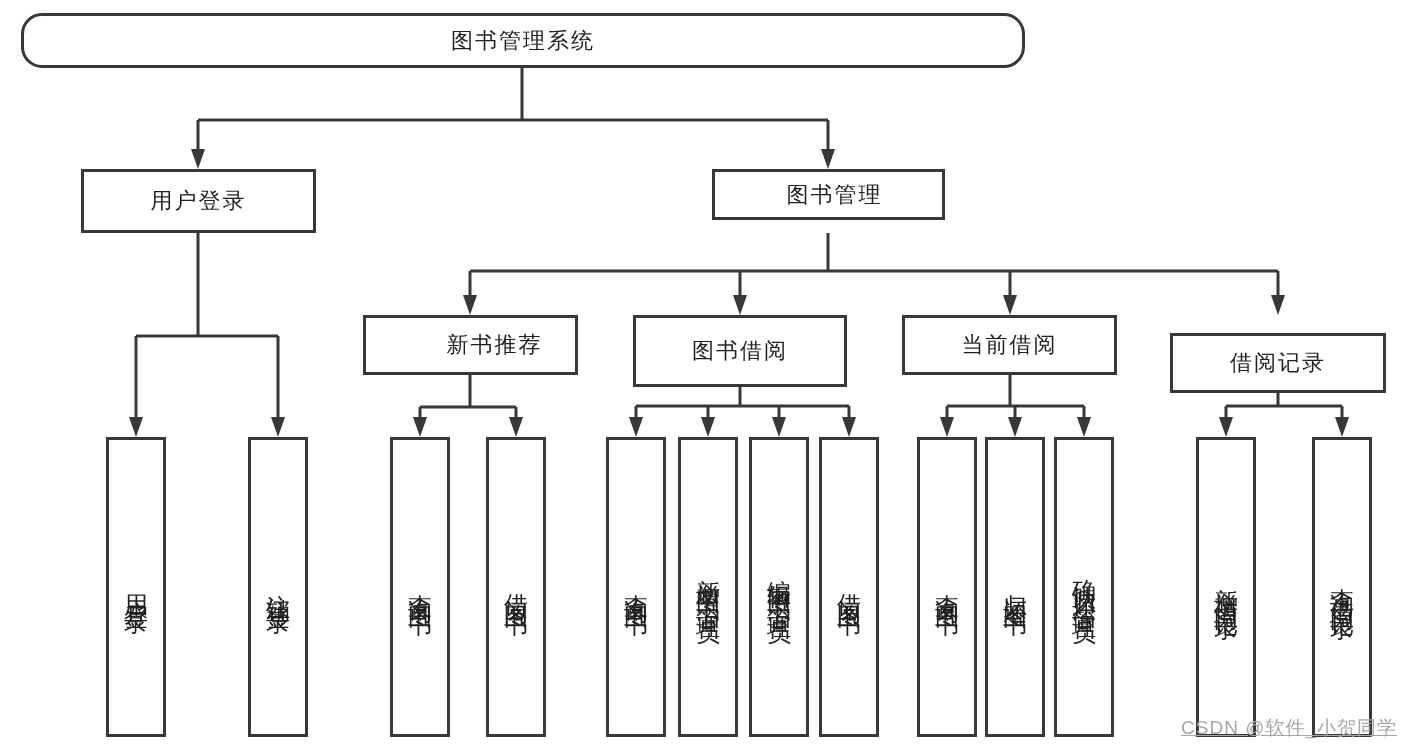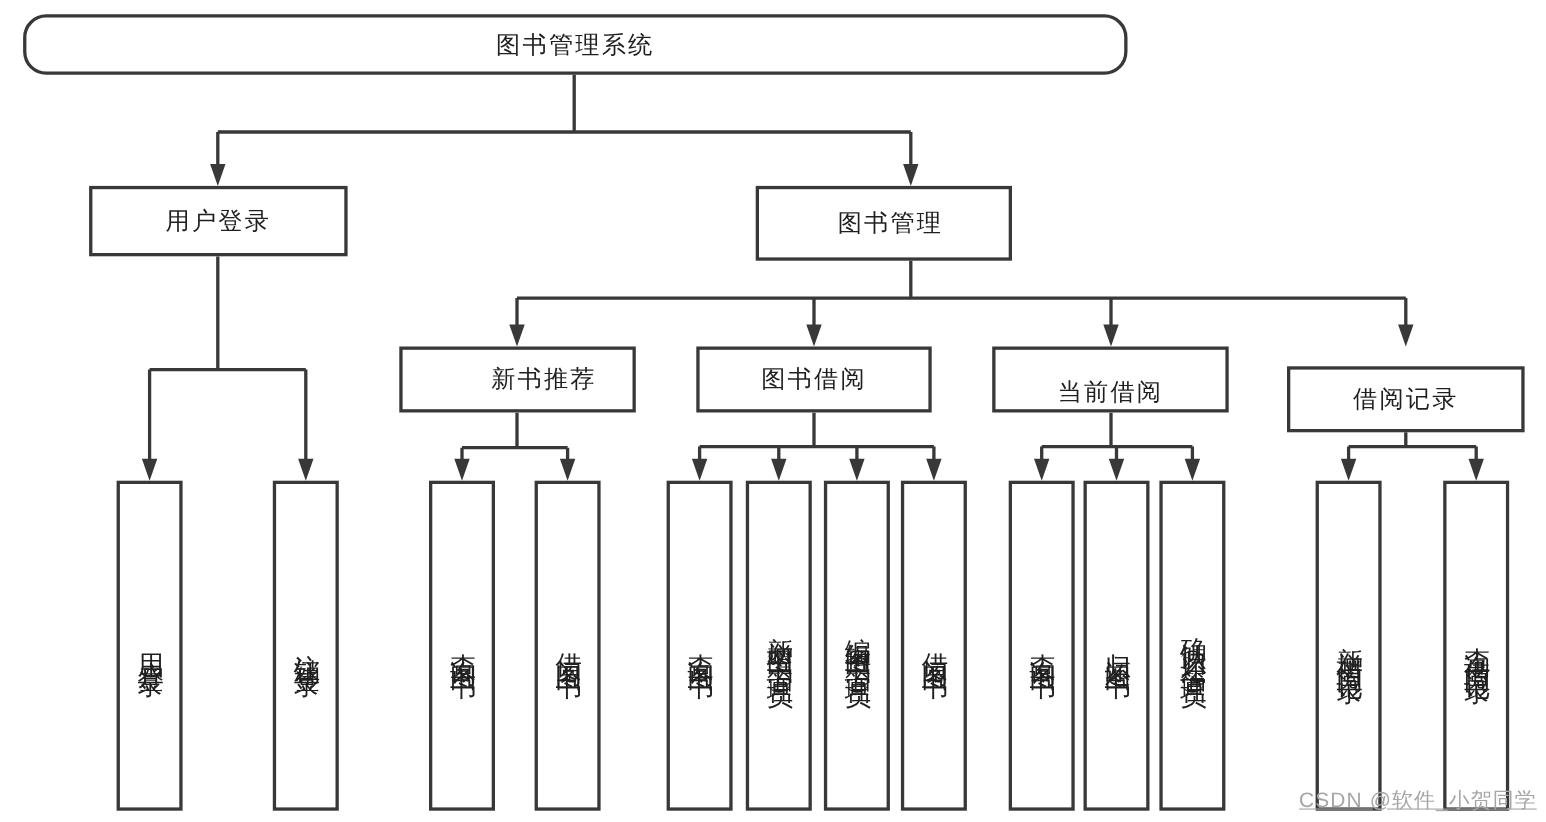--- a/index.html
+++ b/index.html
@@ -100,31 +100,31 @@
     </g>
   </svg>
 
   <div class="node" style="left:21px;top:13px;width:1004px;height:55px;border-radius:21px;">
     <span class="lbl">图书管理系统</span>
   </div>
 
   <div class="node" style="left:81px;top:169px;width:235px;height:64px;">
     <span class="lbl">用户登录</span>
   </div>
-  <div class="node" style="left:687px;top:169px;width:233px;height:68px;padding-left:12px;">
+  <div class="node" style="left:712px;top:169px;width:233px;height:51px;padding-left:12px;">
     <span class="lbl">图书管理</span>
   </div>
 
   <div class="node" style="left:363px;top:315px;width:215px;height:60px;padding-left:48px;">
     <span class="lbl">新书推荐</span>
   </div>
-  <div class="node" style="left:633px;top:315px;width:214px;height:60px;">
+  <div class="node" style="left:633px;top:315px;width:214px;height:72px;">
     <span class="lbl">图书借阅</span>
   </div>
-  <div class="node" style="left:902px;top:315px;width:215px;height:60px;align-items:flex-end;">
+  <div class="node" style="left:902px;top:315px;width:215px;height:60px;">
     <span class="lbl">当前借阅</span>
   </div>
   <div class="node" style="left:1170px;top:315px;width:216px;height:60px;margin-top:18px;">
     <span class="lbl">借阅记录</span>
   </div>
 
   <div class="node leaf" style="left:106px;top:437px;width:60px;height:300px;">
     <span class="lbl">用户登录</span>
   </div>
   <div class="node leaf" style="left:248px;top:437px;width:60px;height:300px;">

